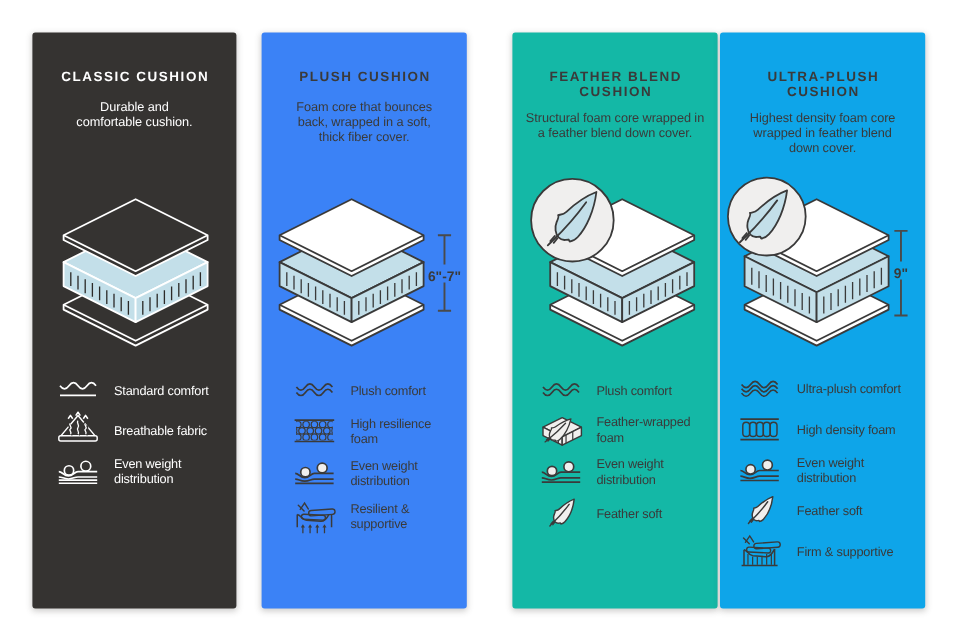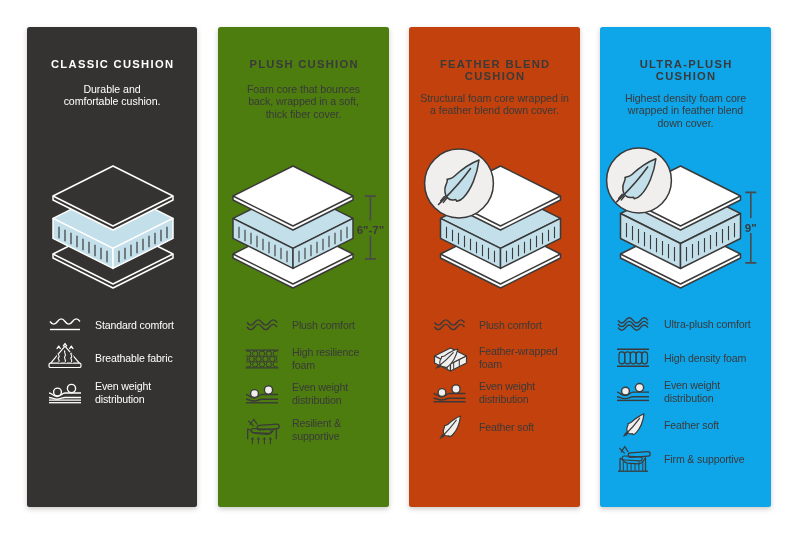--- a/index.html
+++ b/index.html
@@ -34,21 +34,21 @@
       <text x="68" y="335.4" font-size="10.6" fill="#ffffff" letter-spacing="-0.15">Breathable fabric</text>
       <path d="M22,366.0 c3,0 4,3.5 8,3.5 c4,0 5,-3.5 8,-3.5 l16,0" fill="none" stroke="#ffffff" stroke-width="1.4"></path>
       <path d="M22,370.5 c3,0 4,1.6 8,1.6 c4,0 5,-1.6 8,-1.6 l16,0" fill="none" stroke="#ffffff" stroke-width="1.3"></path>
       <path d="M22,373.1 h32" fill="none" stroke="#ffffff" stroke-width="1.3"></path>
       <path d="M22,375.7 h32" fill="none" stroke="#ffffff" stroke-width="1.3"></path>
       <circle cx="30.5" cy="365.0" r="3.9" fill="#353331" stroke="#ffffff" stroke-width="1.4"></circle>
       <circle cx="44.5" cy="361.5" r="4.1" fill="#353331" stroke="#ffffff" stroke-width="1.4"></circle>
       <text x="68" y="362.9" font-size="10.6" fill="#ffffff" letter-spacing="-0.15">Even weight</text>
       <text x="68" y="375.9" font-size="10.6" fill="#ffffff" letter-spacing="-0.15">distribution</text>
     </svg></div>
-<div style="position:absolute;left:218px;top:27px;width:171px;height:480px;background:#4d7c0f;border-radius:2.5px;box-shadow:0 2px 5px rgba(70,65,60,0.28);"><svg width="171" height="480" viewBox="0 0 171 480" font-family="Liberation Sans, sans-serif">
+<div style="position:absolute;left:218px;top:27px;width:171px;height:480px;background:#3b82f6;border-radius:2.5px;box-shadow:0 2px 5px rgba(70,65,60,0.28);"><svg width="171" height="480" viewBox="0 0 171 480" font-family="Liberation Sans, sans-serif">
       <text x="86.15" y="40.5" font-size="11.2" fill="#3a3a3a" font-weight="bold" letter-spacing="1.3" text-anchor="middle">PLUSH CUSHION</text>
       <text x="85.5" y="65.5" font-size="10.6" fill="#3a3a3a" letter-spacing="-0.05" text-anchor="middle">Foam core that bounces</text>
       <text x="85.5" y="78.2" font-size="10.6" fill="#3a3a3a" letter-spacing="-0.05" text-anchor="middle">back, wrapped in a soft,</text>
       <text x="85.5" y="90.9" font-size="10.6" fill="#3a3a3a" letter-spacing="-0.05" text-anchor="middle">thick fiber cover.</text>
       <path d="M15,227 L75,197 L135,227 L135,231 L75,261 L15,231 Z" fill="#ffffff" stroke="#3a3a3a" stroke-width="1.5" stroke-linejoin="round"></path>
       <path d="M15,227 L75,257 L135,227" fill="none" stroke="#3a3a3a" stroke-width="1.5" stroke-linejoin="round"></path>
       <path d="M15,191.4 L75,161.4 L135,191.4 L75,221.4 Z" fill="#c3dfe9" stroke="#3a3a3a" stroke-width="1.5" stroke-linejoin="round"></path>
       <path d="M15,191.4 L75,221.4 L75,241.4 L15,211.4 Z" fill="#c3dfe9" stroke="#3a3a3a" stroke-width="1.5" stroke-linejoin="round"></path>
       <path d="M135,191.4 L75,221.4 L75,241.4 L135,211.4 Z" fill="#c3dfe9" stroke="#3a3a3a" stroke-width="1.5" stroke-linejoin="round"></path>
       <path d="M21.0,199.8 V211.3 M129.0,199.8 V211.3 M27.0,202.8 V214.3 M123.0,202.8 V214.3 M33.0,205.8 V217.3 M117.0,205.8 V217.3 M39.0,208.8 V220.3 M111.0,208.8 V220.3 M45.0,211.8 V223.3 M105.0,211.8 V223.3 M51.0,214.8 V226.3 M99.0,214.8 V226.3 M57.0,217.8 V229.3 M93.0,217.8 V229.3 M63.0,220.8 V232.3 M87.0,220.8 V232.3 M69.0,223.8 V235.3 M81.0,223.8 V235.3" stroke="#3a3a3a" stroke-width="1.1" fill="none"></path>
@@ -104,21 +104,21 @@
       <path d="M30.6,394.0 L35.400000000000006,398.8" fill="none" stroke="#3a3a3a" stroke-width="1.15" stroke-linecap="round"></path>
       <g transform="rotate(-4 50.2 400.0)">
         <rect x="39.2" y="397.8" width="22" height="4.5" rx="2.25" fill="none" stroke="#3a3a3a" stroke-width="1.15"></rect>
       </g>
       <g transform="rotate(3 43.2 404.0)">
         <rect x="33.2" y="402.0" width="20" height="4.0" rx="2.0" fill="none" stroke="#3a3a3a" stroke-width="1.15"></rect>
       </g>
       <text x="74" y="400.4" font-size="10.6" fill="#3a3a3a" letter-spacing="-0.15">Resilient &amp;</text>
       <text x="74" y="413.4" font-size="10.6" fill="#3a3a3a" letter-spacing="-0.15">supportive</text>
     </svg></div>
-<div style="position:absolute;left:409px;top:27px;width:171px;height:480px;background:#c2410c;border-radius:2.5px;box-shadow:0 2px 5px rgba(70,65,60,0.28);"><svg width="171" height="480" viewBox="0 0 171 480" font-family="Liberation Sans, sans-serif">
+<div style="position:absolute;left:427px;top:27px;width:171px;height:480px;background:#14b8a6;border-radius:2.5px;box-shadow:0 2px 5px rgba(70,65,60,0.28);"><svg width="171" height="480" viewBox="0 0 171 480" font-family="Liberation Sans, sans-serif">
       <text x="86.15" y="40.5" font-size="11.2" fill="#3a3a3a" font-weight="bold" letter-spacing="1.3" text-anchor="middle">FEATHER BLEND</text>
       <text x="86.15" y="53.3" font-size="11.2" fill="#3a3a3a" font-weight="bold" letter-spacing="1.3" text-anchor="middle">CUSHION</text>
       <text x="85.5" y="74.5" font-size="10.6" fill="#3a3a3a" letter-spacing="-0.05" text-anchor="middle">Structural foam core wrapped in</text>
       <text x="85.5" y="87.2" font-size="10.6" fill="#3a3a3a" letter-spacing="-0.05" text-anchor="middle">a feather blend down cover.</text>
       <path d="M31.5,227 L91.5,197 L151.5,227 L151.5,231 L91.5,261 L31.5,231 Z" fill="#ffffff" stroke="#3a3a3a" stroke-width="1.5" stroke-linejoin="round"></path>
       <path d="M31.5,227 L91.5,257 L151.5,227" fill="none" stroke="#3a3a3a" stroke-width="1.5" stroke-linejoin="round"></path>
       <path d="M31.5,191.4 L91.5,161.4 L151.5,191.4 L91.5,221.4 Z" fill="#c3dfe9" stroke="#3a3a3a" stroke-width="1.5" stroke-linejoin="round"></path>
       <path d="M31.5,191.4 L91.5,221.4 L91.5,241.4 L31.5,211.4 Z" fill="#c3dfe9" stroke="#3a3a3a" stroke-width="1.5" stroke-linejoin="round"></path>
       <path d="M151.5,191.4 L91.5,221.4 L91.5,241.4 L151.5,211.4 Z" fill="#c3dfe9" stroke="#3a3a3a" stroke-width="1.5" stroke-linejoin="round"></path>
       <path d="M37.5,199.8 V211.3 M145.5,199.8 V211.3 M43.5,202.8 V214.3 M139.5,202.8 V214.3 M49.5,205.8 V217.3 M133.5,205.8 V217.3 M55.5,208.8 V220.3 M127.5,208.8 V220.3 M61.5,211.8 V223.3 M121.5,211.8 V223.3 M67.5,214.8 V226.3 M115.5,214.8 V226.3 M73.5,217.8 V229.3 M109.5,217.8 V229.3 M79.5,220.8 V232.3 M103.5,220.8 V232.3 M85.5,223.8 V235.3 M97.5,223.8 V235.3" stroke="#3a3a3a" stroke-width="1.1" fill="none"></path>

